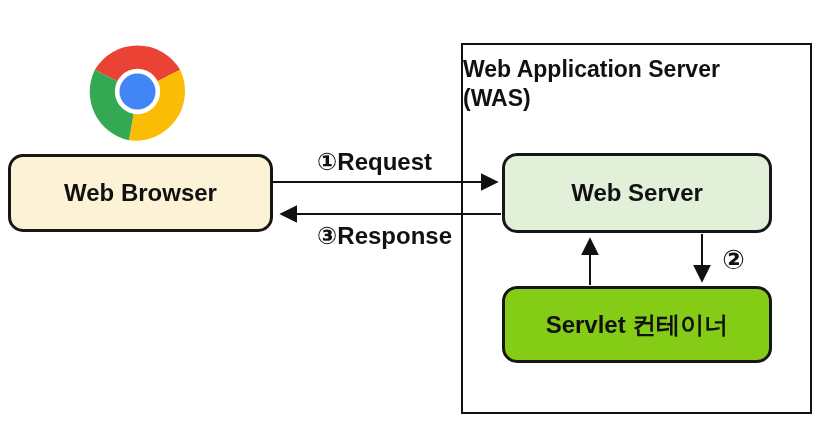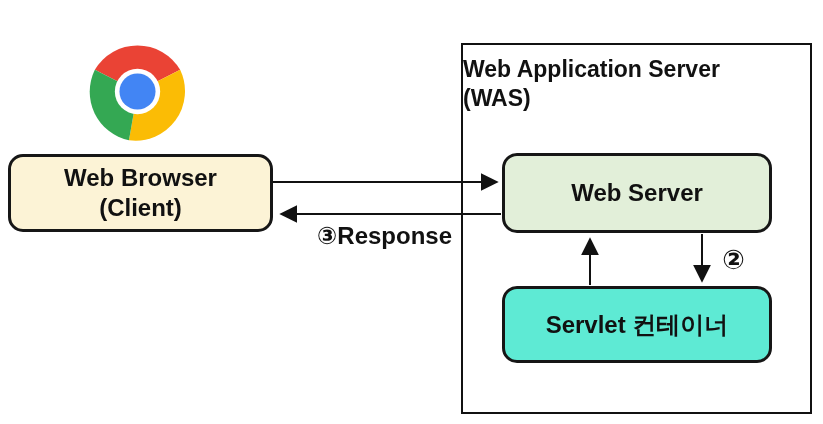--- a/index.html
+++ b/index.html
@@ -16,21 +16,21 @@
   .browser{left:8px;top:154px;width:265px;height:78px;background:#FCF3D6;justify-content:center;}
   .was{
     position:absolute;left:461px;top:43px;width:351px;height:371px;
     border:2px solid #111;box-sizing:border-box;background:transparent;
   }
   .was-title{
     position:absolute;left:0;top:10px;width:100%;text-align:left;
     font-weight:700;font-size:23px;line-height:29px;
   }
   .server{left:502px;top:153px;width:270px;height:80px;background:#E2EFD9;}
-  .servlet{left:502px;top:286px;width:270px;height:77px;background:#5eead4;}
+  .servlet{left:502px;top:286px;width:270px;height:77px;background:#84cc16;}
   .arrows{position:absolute;left:0;top:0;width:823px;height:424px;pointer-events:none;}
   .lbl{position:absolute;font-weight:700;font-size:24px;white-space:nowrap;}
   .req{left:317px;top:148px;}
   .res{left:317px;top:222px;}
   .step2{left:722px;top:244px;font-weight:600;font-size:27px;}
 </style>
 </head>
 <body>
 
 <div class="canvas">
@@ -38,21 +38,20 @@
   <svg class="chrome" viewBox="0 0 100 100" aria-hidden="true">
     <path d="M50,50 L8.6,29 A48,48 0 0 1 91.4,29 Z" fill="#EA4335"></path>
     <path d="M50,50 L91.4,29 A48,48 0 0 1 41.7,97.3 Z" fill="#FBBC05"></path>
     <path d="M50,50 L41.7,97.3 A48,48 0 0 1 8.6,29 Z" fill="#34A853"></path>
     <circle cx="50" cy="50" r="22" fill="#FFFFFF"></circle>
     <circle cx="50" cy="50" r="17.5" fill="#4285F4"></circle>
   </svg>
 
   <div class="box browser">
     <div>Web Browser</div>
-    <div>(Client)</div>
   </div>
 
   <div class="was">
     <div class="was-title">
       <div>Web Application Server</div>
       <div>(WAS)</div>
     </div>
   </div>
 
   <div class="box server">
@@ -68,16 +67,17 @@
       <marker id="ah" viewBox="0 0 10 10" refX="8.5" refY="5" markerWidth="9" markerHeight="9" orient="auto">
         <path d="M0,0 L10,5 L0,10 Z" fill="#111"></path>
       </marker>
     </defs>
     <line x1="273" y1="182" x2="496" y2="182" stroke="#111" stroke-width="2" marker-end="url(#ah)"></line>
     <line x1="501" y1="214" x2="282" y2="214" stroke="#111" stroke-width="2" marker-end="url(#ah)"></line>
     <line x1="590" y1="285" x2="590" y2="240" stroke="#111" stroke-width="2" marker-end="url(#ah)"></line>
     <line x1="702" y1="234" x2="702" y2="280" stroke="#111" stroke-width="2" marker-end="url(#ah)"></line>
   </svg>
 
+  <div class="lbl req">①Request</div>
   <div class="lbl res">③Response</div>
   <div class="lbl step2">②</div>
 
 </div>
 
 </body></html>

